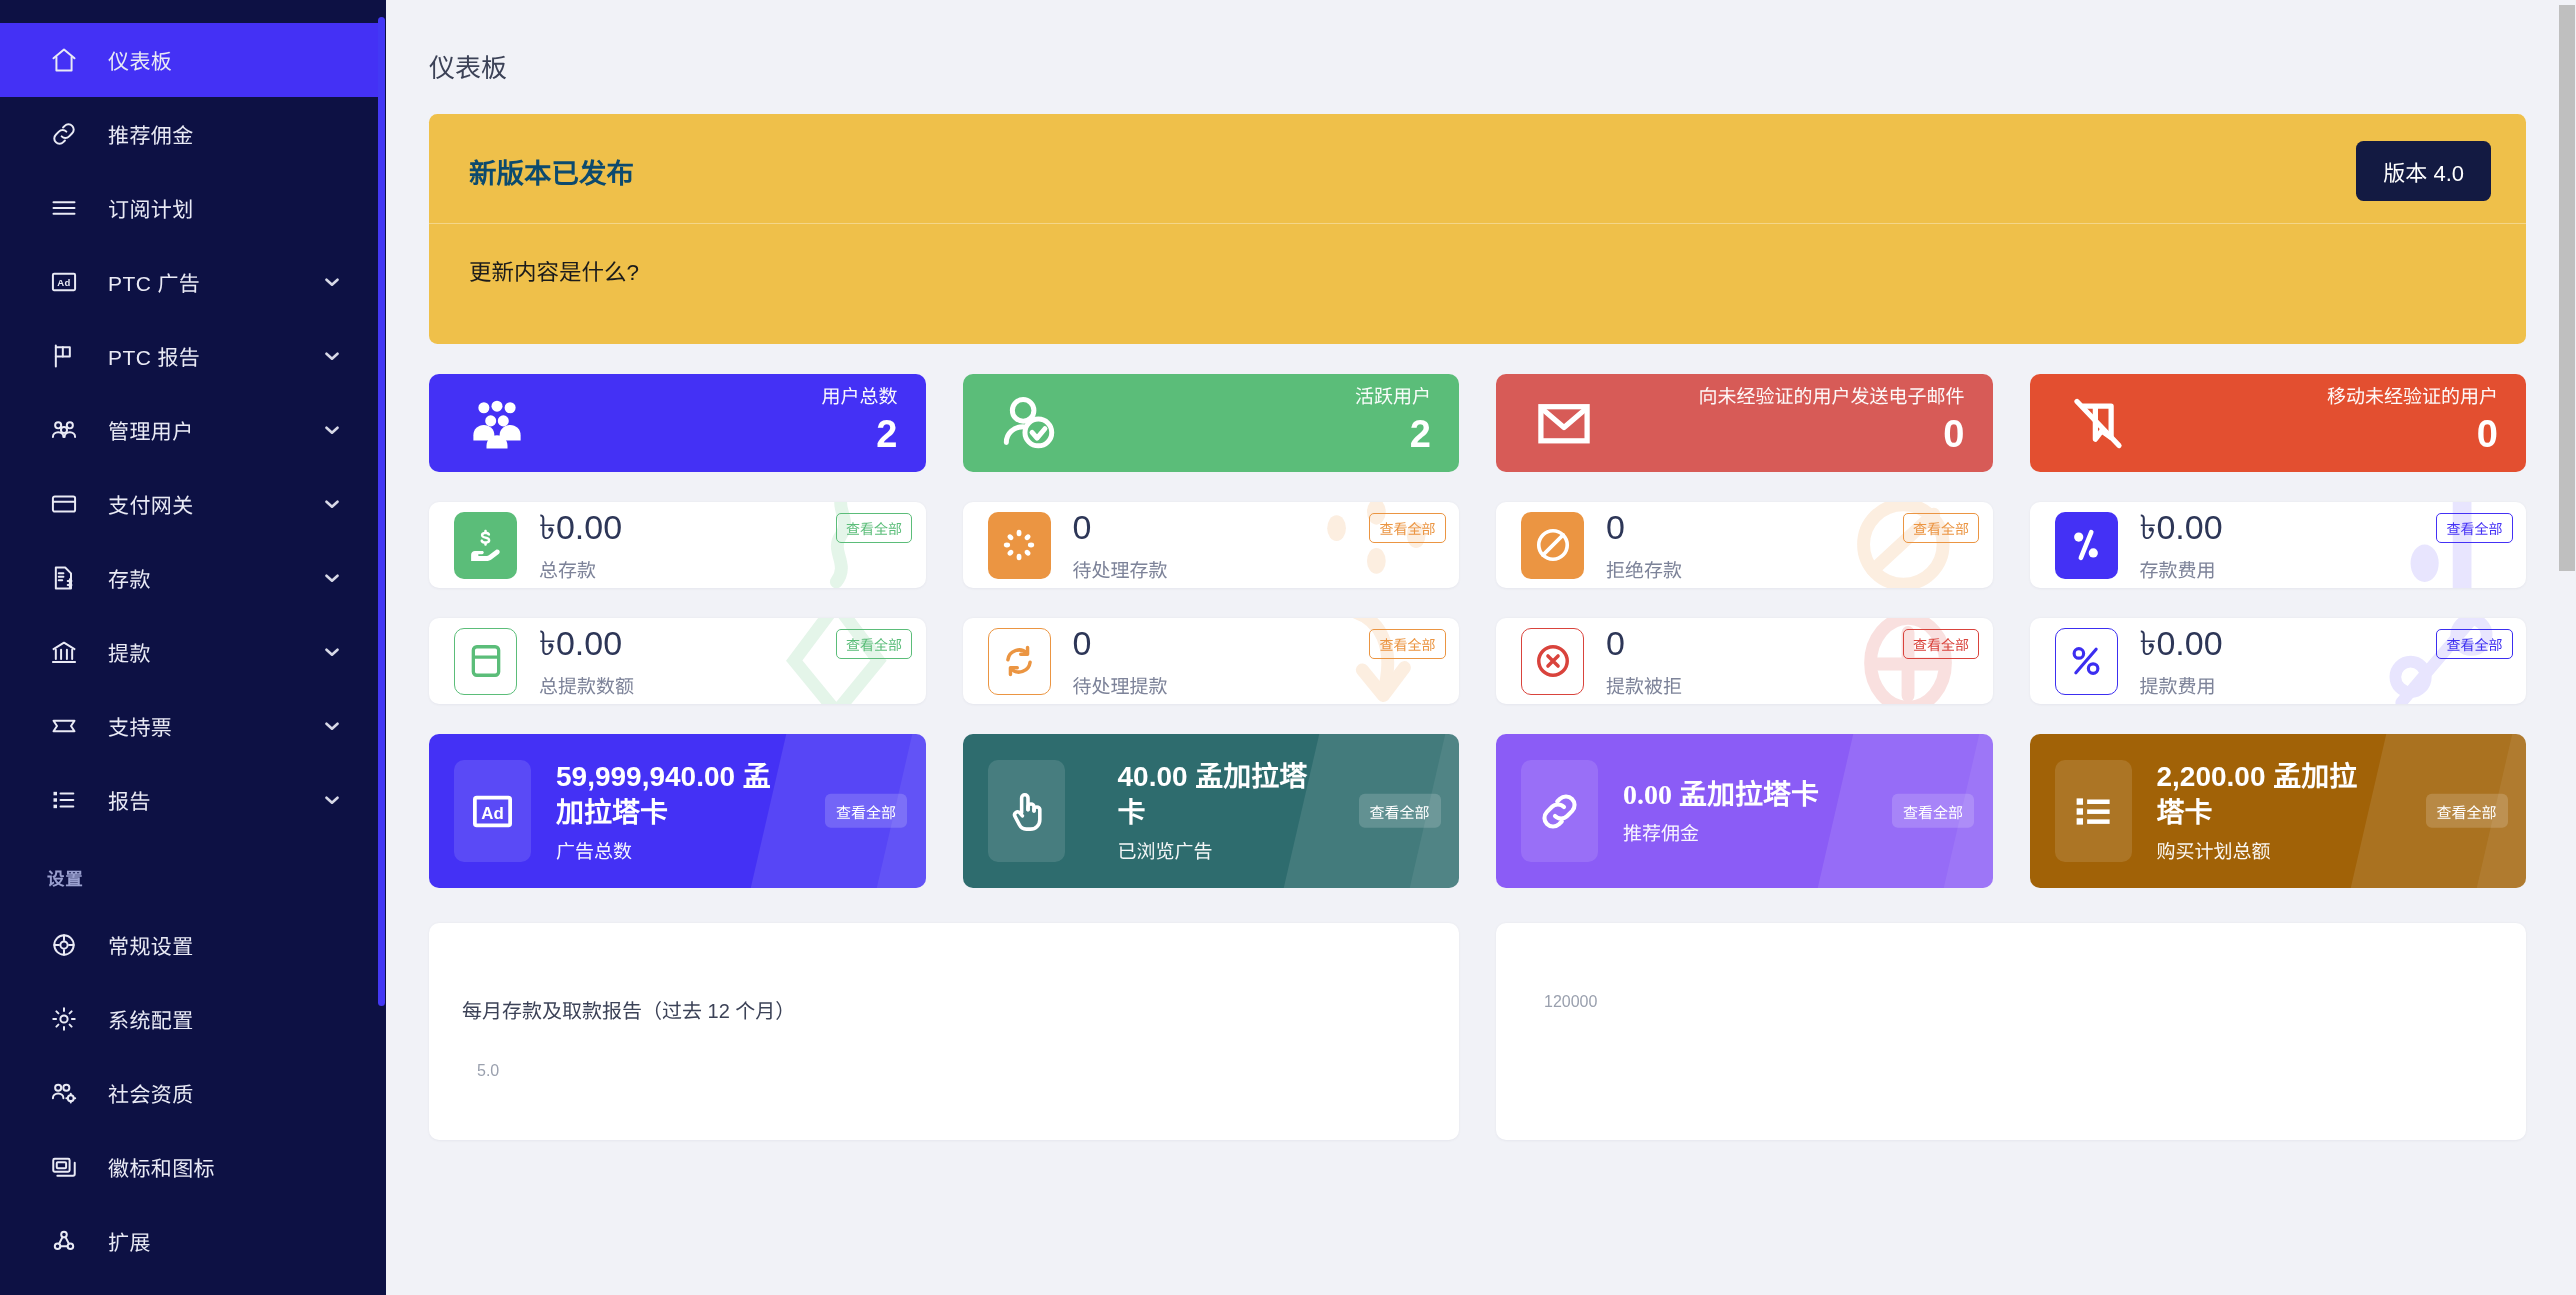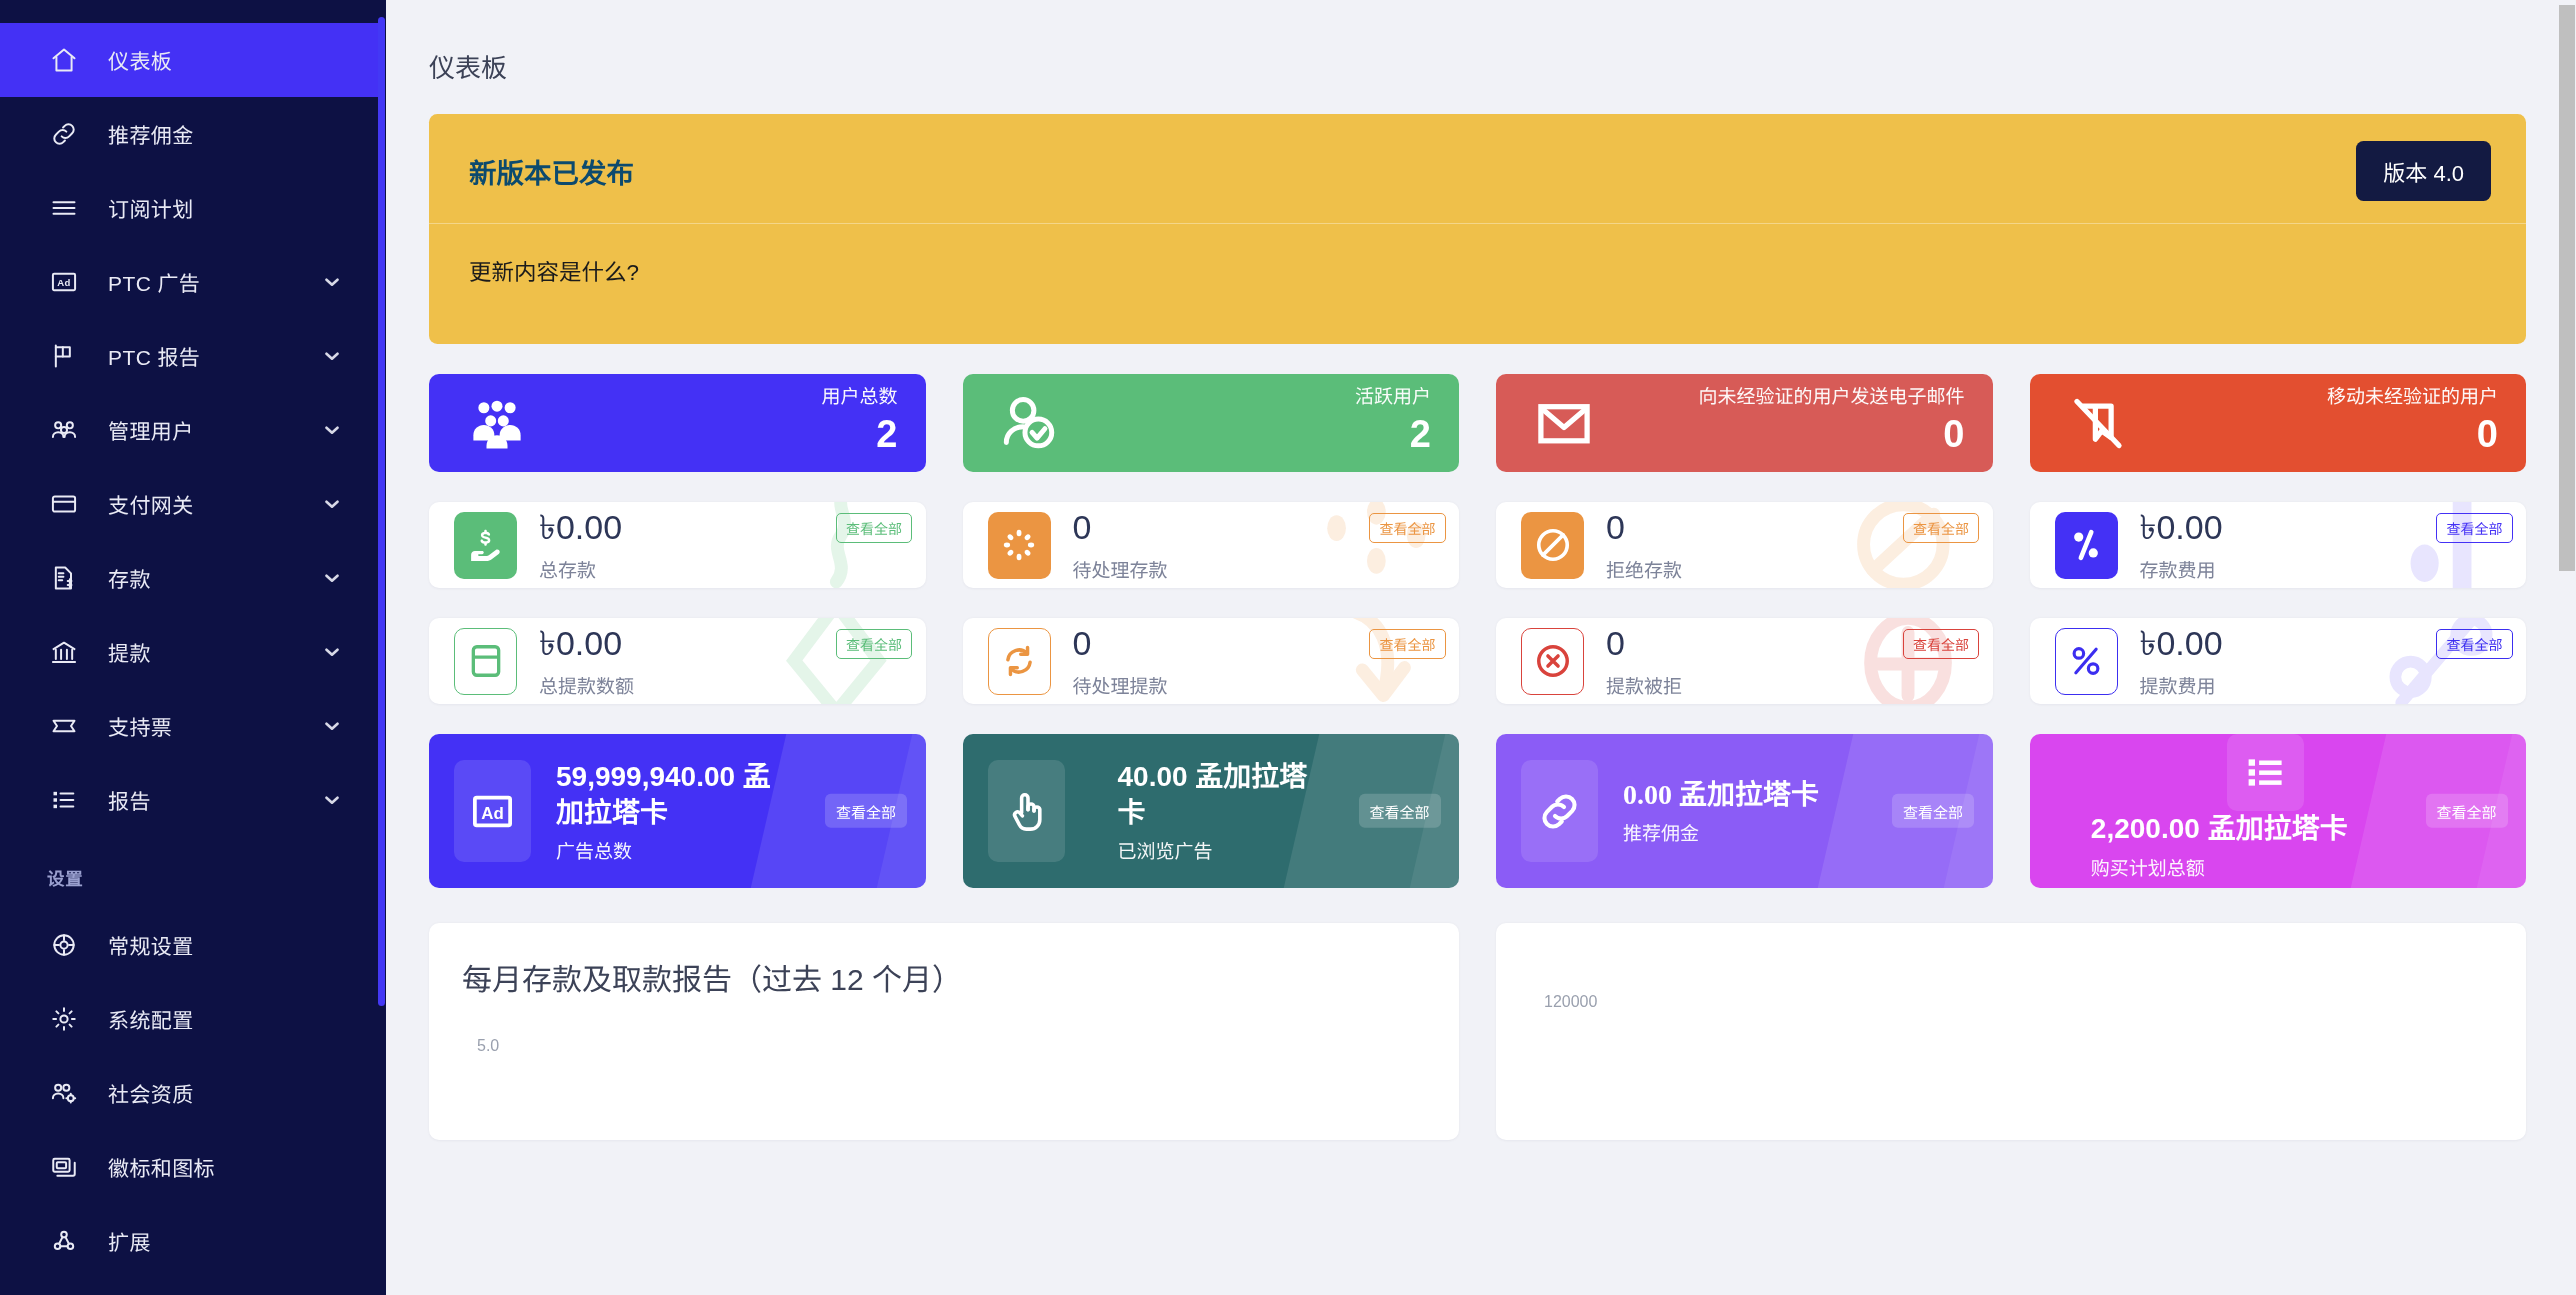--- a/index.html
+++ b/index.html
@@ -166,21 +166,21 @@
     z-index: 3; white-space: nowrap;
   }
 
   
   .charts { display: grid; grid-template-columns: 1fr 1fr; gap: 37px; margin-top: 35px; }
   .chart-card {
     background: #fff; border-radius: 10px; height: 217px;
     padding: 32px 33px; overflow: hidden;
     box-shadow: 0 0.8px 2.5px rgba(20,25,60,.05);
   }
-  .chart-title { font-size: 30px; color: #3c4257; }
+  .chart-title { font-size: 20px; color: #3c4257; margin-top: 40px; }
   .chart-plot { position: relative; margin-top: 38px; height: 100px; }
   .chart-tick { font-size: 16px; color: #9aa0ae; position: absolute; left: 15px; top: 0; }
 </style>
 </head>
 <body>
 
 <div class="app">
 
   <nav class="sidebar">
     <div class="sb-top-gap"></div>
@@ -669,21 +669,21 @@
               <path d="M9.6 14.4a4.6 4.6 0 0 0 6.5 0l2.7-2.7a4.6 4.6 0 0 0-6.5-6.5l-1.5 1.5" fill="none" stroke="#fff" stroke-width="2.2" stroke-linecap="round"></path>
               <path d="M14.4 9.6a4.6 4.6 0 0 0-6.5 0l-2.7 2.7a4.6 4.6 0 0 0 6.5 6.5l1.5-1.5" fill="none" stroke="#fff" stroke-width="2.2" stroke-linecap="round"></path>
             </svg>
           </span>
           <span class="m-body">
             <span class="m-value" style="display:block">0.00 孟加拉塔卡</span>
             <span class="m-label" style="display:block">推荐佣金</span>
           </span>
           <span class="m-badge">查看全部</span>
         </div>
-        <div class="m" style="background: #d946ef; flex-direction: column;">
+        <div class="m" style="background: #a16207;">
           <span class="m-stripe"></span>
           <span class="m-stripe2"></span>
           <span class="m-ico">
             <svg viewBox="0 0 24 24" fill="none">
               <g fill="#fff">
                 <rect x="3" y="5" width="3.4" height="3.4"></rect>
                 <rect x="3" y="10.3" width="3.4" height="3.4"></rect>
                 <rect x="3" y="15.6" width="3.4" height="3.4"></rect>
                 <rect x="8.6" y="5.6" width="12" height="2.4"></rect>
                 <rect x="8.6" y="10.9" width="12" height="2.4"></rect>

